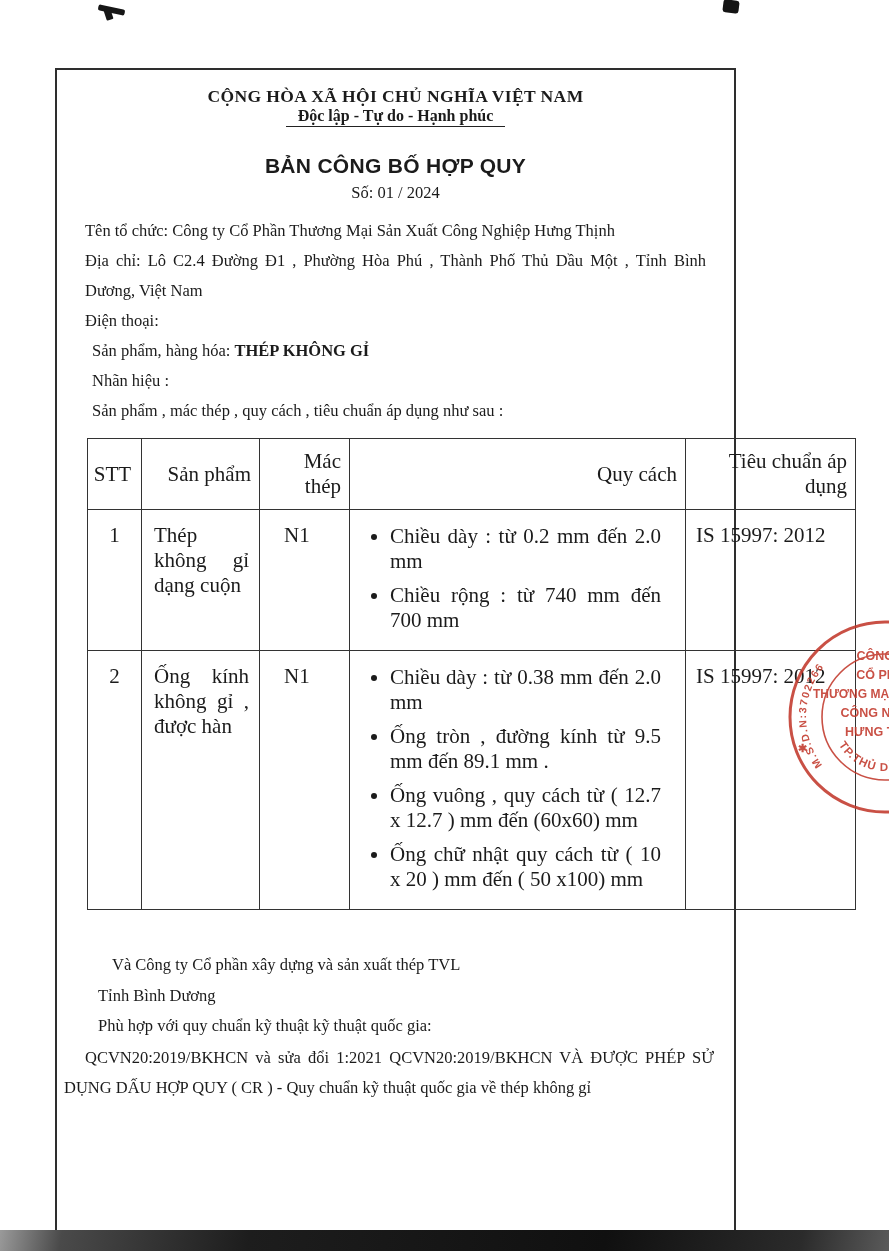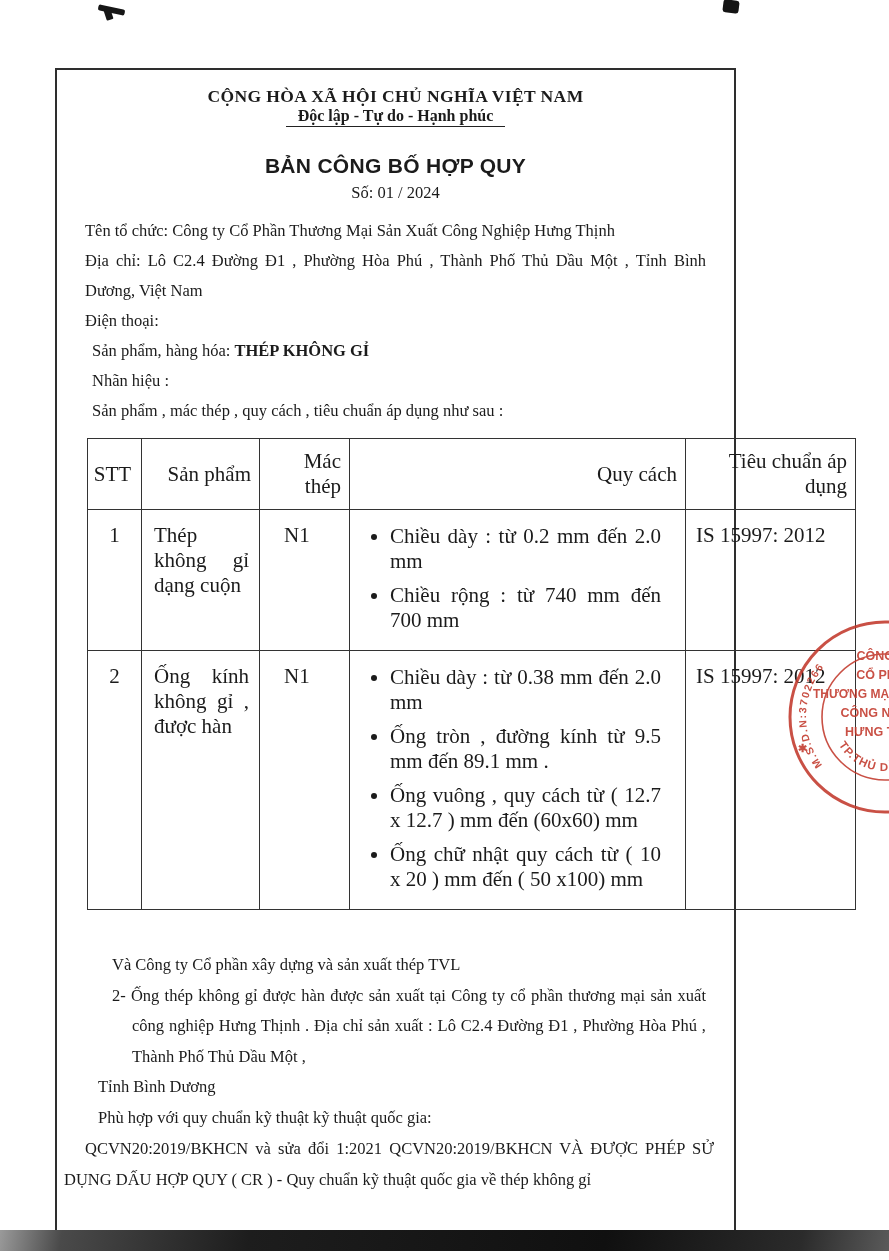--- a/index.html
+++ b/index.html
@@ -126,21 +126,20 @@
               <li>Ống chữ nhật quy cách từ ( 10 x 20 ) mm đến ( 50 x100) mm</li>
             </ul>
           </td>
           <td class="standard">IS 15997: 2012</td>
         </tr>
       </tbody>
     </table>
 
     <div class="notes">
       <div class="note-ind">Và Công ty Cổ phần xây dựng và sản xuất thép TVL</div>
-      <div class="note2">2- Ống thép không gỉ được hàn được sản xuất tại Công ty cổ phần thương mại sản xuất công nghiệp Hưng Thịnh . Địa chỉ sản xuất : Lô C2.4 Đường Đ1 , Phường Hòa Phú , Thành Phố Thủ Dầu Một ,</div>
       <div class="province">Tỉnh Bình Dương</div>
       <div class="conformity">Phù hợp với quy chuẩn kỹ thuật kỹ thuật quốc gia:</div>
       <div class="final">QCVN20:2019/BKHCN  và  sửa  đổi  1:2021  QCVN20:2019/BKHCN  VÀ  ĐƯỢC PHÉP SỬ DỤNG DẤU HỢP QUY ( CR ) -  Quy chuẩn kỹ thuật quốc gia về thép không gỉ</div>
     </div>
 
   </div>
 
   <svg class="stamp" viewBox="0 0 210 210" xmlns="http://www.w3.org/2000/svg">
     <defs>
       <path id="arcLeft" d="M 49.2 160.8 A 79 79 0 0 1 52.2 46.3" fill="none"></path>

